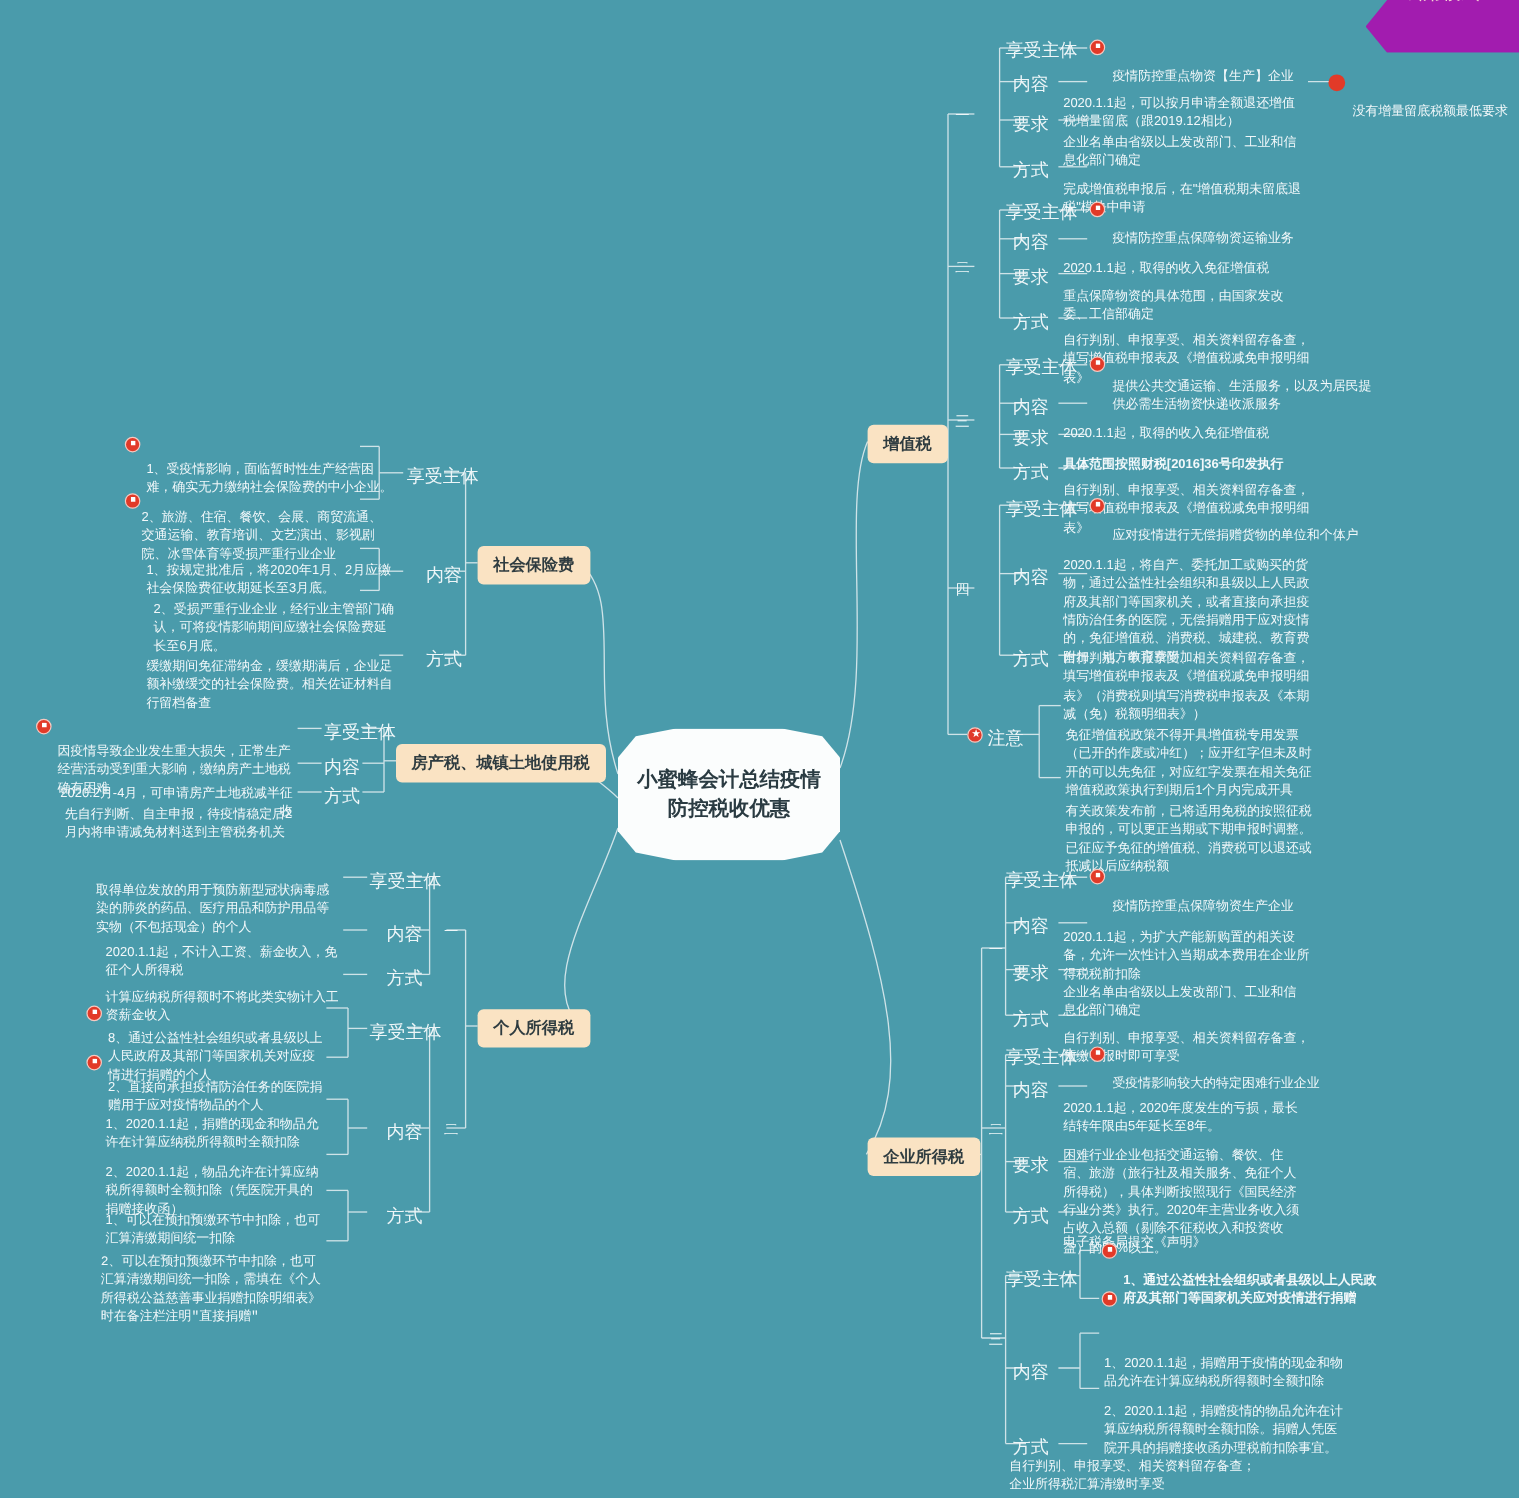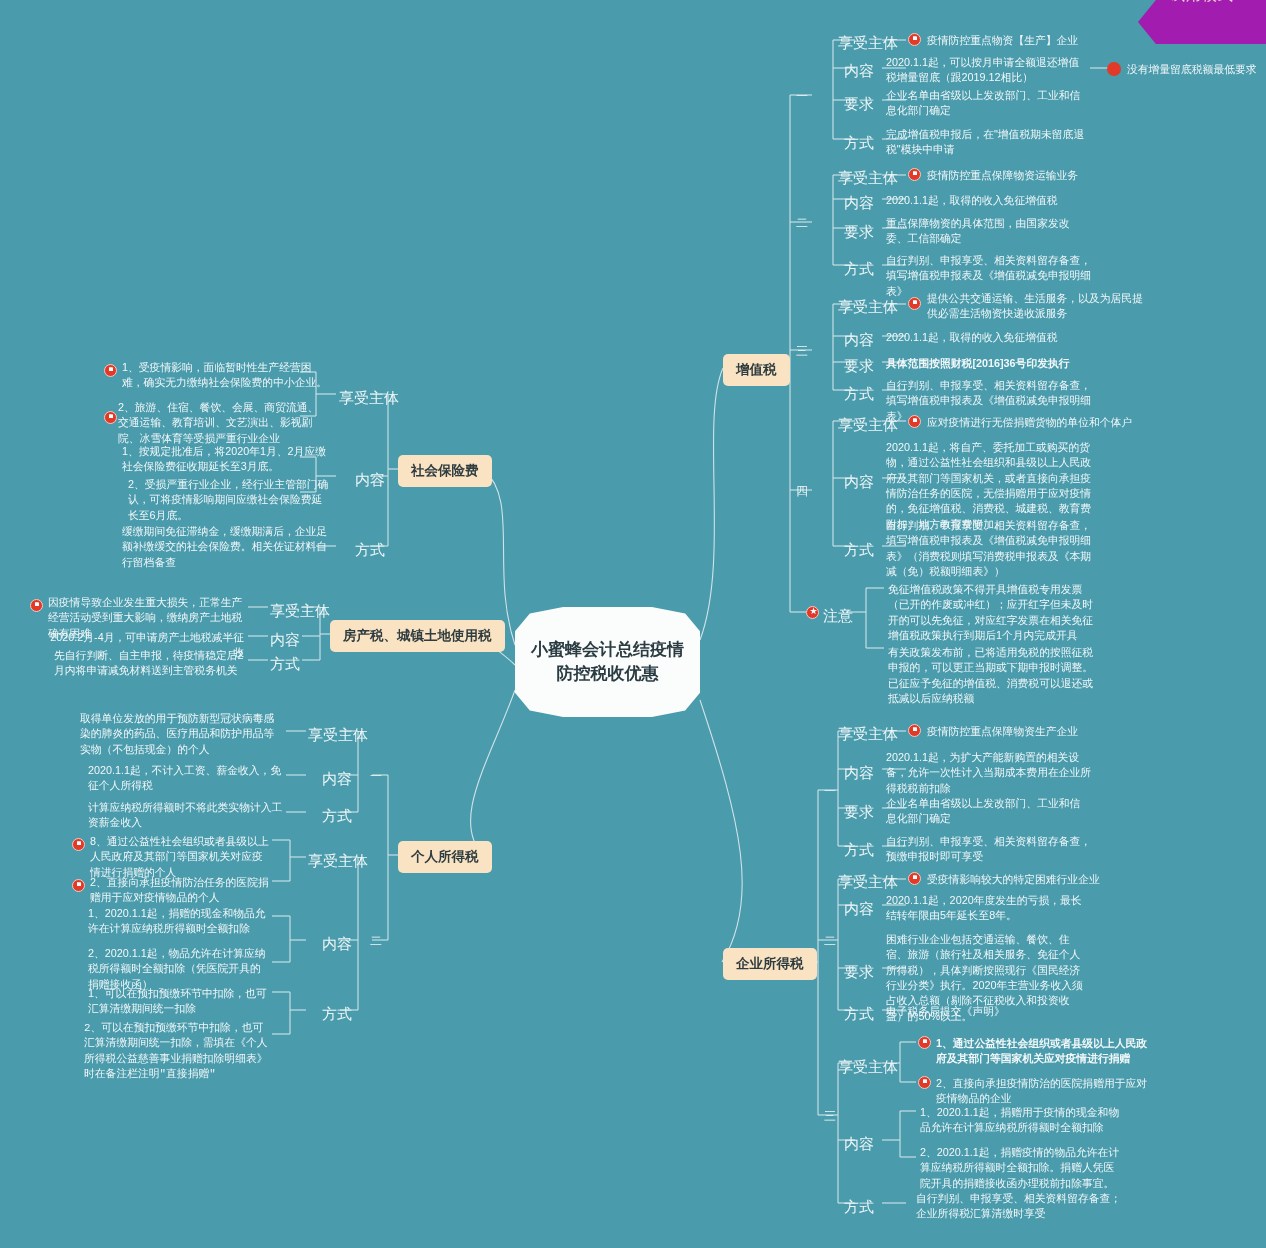--- a/index.html
+++ b/index.html
@@ -49,21 +49,21 @@
 
   
   .lbl {
     position: absolute; color: #eef6f8; font-size: 15px;
     white-space: nowrap; line-height: 1.35;
   }
   .num { position: absolute; color: #eef6f8; font-size: 12px; }
 
   
   .leaf {
-    position: absolute; color: #f2f8fa; font-size: 10.8px; line-height: 1.42;
+    position: absolute; color: #f2f8fa; font-size: 10.8px; line-height: 1.42; margin-top: 24px;
   }
   .leaf.r { text-align: right; }
 
   
   .marker {
     position: absolute; width: 13px; height: 13px; border-radius: 50%;
     background: #e23a28; border: 1.5px solid #f7c9c1;
     display: inline-block;
   }
   .marker::after {
@@ -355,28 +355,27 @@
   <div class="lbl" style="left:844px; top:962px;">要求</div>
   <div class="leaf" style="left:886px; top:932px; width:205px;">困难行业企业包括交通运输、餐饮、住宿、旅游（旅行社及相关服务、免征个人所得税），具体判断按照现行《国民经济行业分类》执行。2020年主营业务收入须占收入总额（剔除不征税收入和投资收益）的50%以上。</div>
 
   <div class="lbl" style="left:844px; top:1004px;">方式</div>
   <div class="leaf" style="left:886px; top:1004px; width:205px;">电子税务局提交《声明》</div>
 
   <div class="lbl" style="left:838px; top:1057px;">享受主体</div>
   <span class="marker" style="left:918px; top:1036px;"></span>
   <div class="leaf" style="left:936px; top:1036px; width:215px;font-weight:bold;">1、通过公益性社会组织或者县级以上人民政府及其部门等国家机关应对疫情进行捐赠</div>
   <span class="marker" style="left:918px; top:1076px;"></span>
-  <div class="leaf" style="left:936px; top:1076px; width:215px;">2、直接向承担疫情防治的医院捐赠用于应对疫情物品的企业</div>
 
   <div class="lbl" style="left:844px; top:1134px;">内容</div>
   <div class="leaf" style="left:920px; top:1105px; width:205px;">1、2020.1.1起，捐赠用于疫情的现金和物品允许在计算应纳税所得额时全额扣除</div>
   <div class="leaf" style="left:920px; top:1145px; width:205px;">2、2020.1.1起，捐赠疫情的物品允许在计算应纳税所得额时全额扣除。捐赠人凭医院开具的捐赠接收函办理税前扣除事宜。</div>
 
   <div class="lbl" style="left:844px; top:1197px;">方式</div>
-  <div class="leaf" style="left:916px; top:1191px; width:207px;">自行判别、申报享受、相关资料留存备查；企业所得税汇算清缴时享受</div>
+  <div class="leaf" style="left:841px; top:1191px; width:207px;">自行判别、申报享受、相关资料留存备查；企业所得税汇算清缴时享受</div>
 
   <div class="lbl" style="left:339px; top:388px;">享受主体</div>
   <span class="marker" style="left:104px; top:364px;"></span>
   <div class="leaf" style="left:122px; top:360px; width:207px;">1、受疫情影响，面临暂时性生产经营困难，确实无力缴纳社会保险费的中小企业。</div>
   <span class="marker" style="left:104px; top:411px;"></span>
   <div class="leaf" style="left:118px; top:400px; width:211px;">2、旅游、住宿、餐饮、会展、商贸流通、交通运输、教育培训、文艺演出、影视剧院、冰雪体育等受损严重行业企业</div>
 
   <div class="lbl" style="left:355px; top:470px;">内容</div>
   <div class="leaf" style="left:122px; top:444px; width:207px;">1、按规定批准后，将2020年1月、2月应缴社会保险费征收期延长至3月底。</div>
   <div class="leaf" style="left:128px; top:477px; width:202px;">2、受损严重行业企业，经行业主管部门确认，可将疫情影响期间应缴社会保险费延长至6月底。</div>

